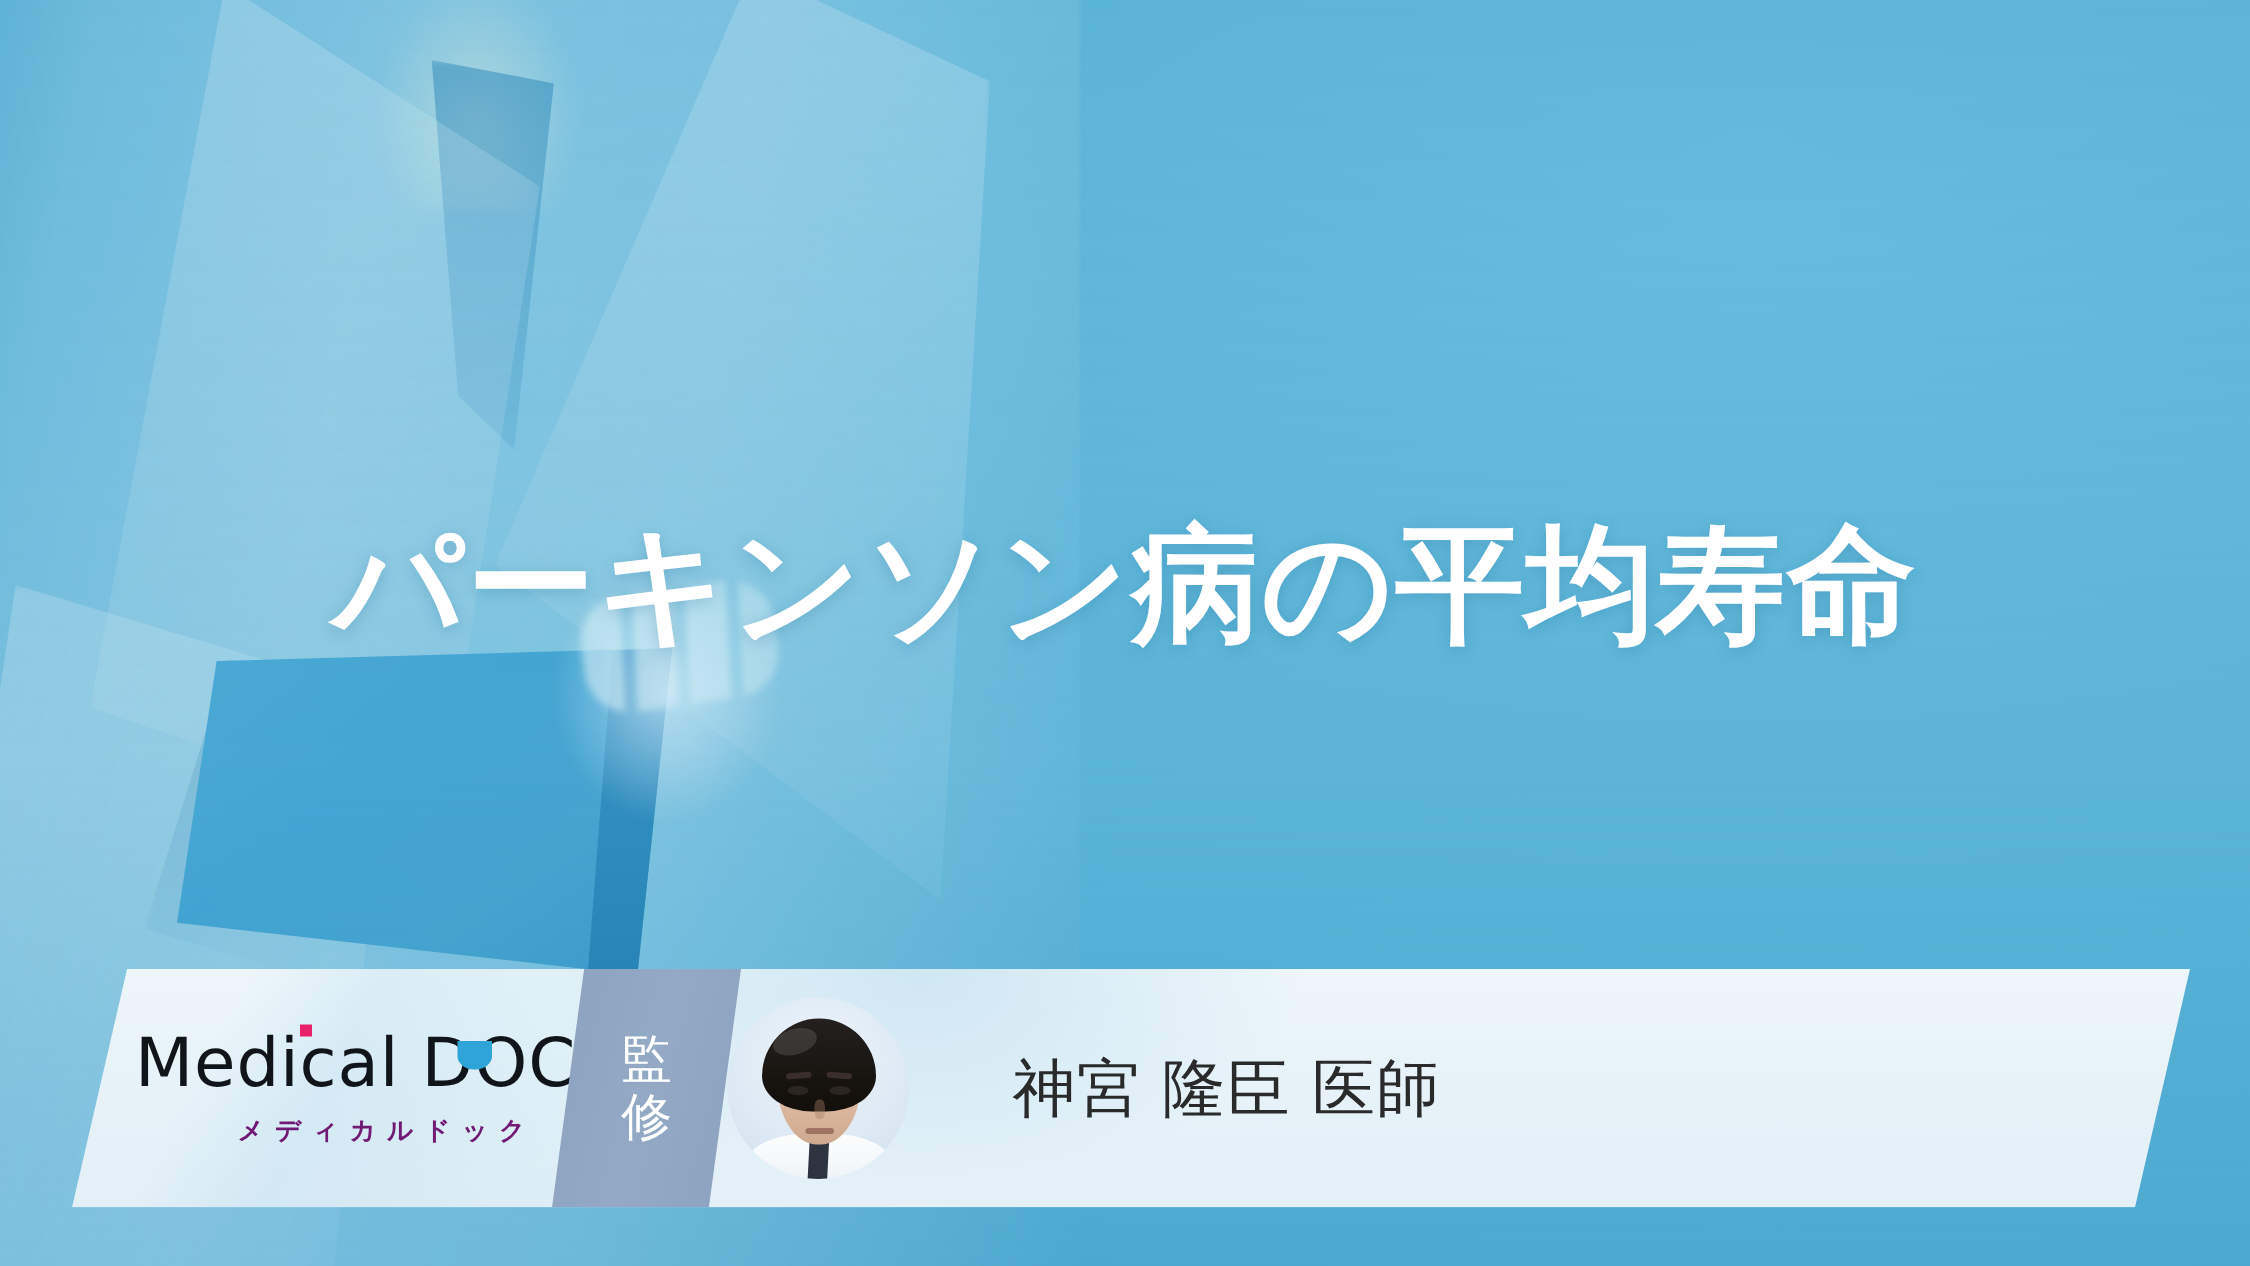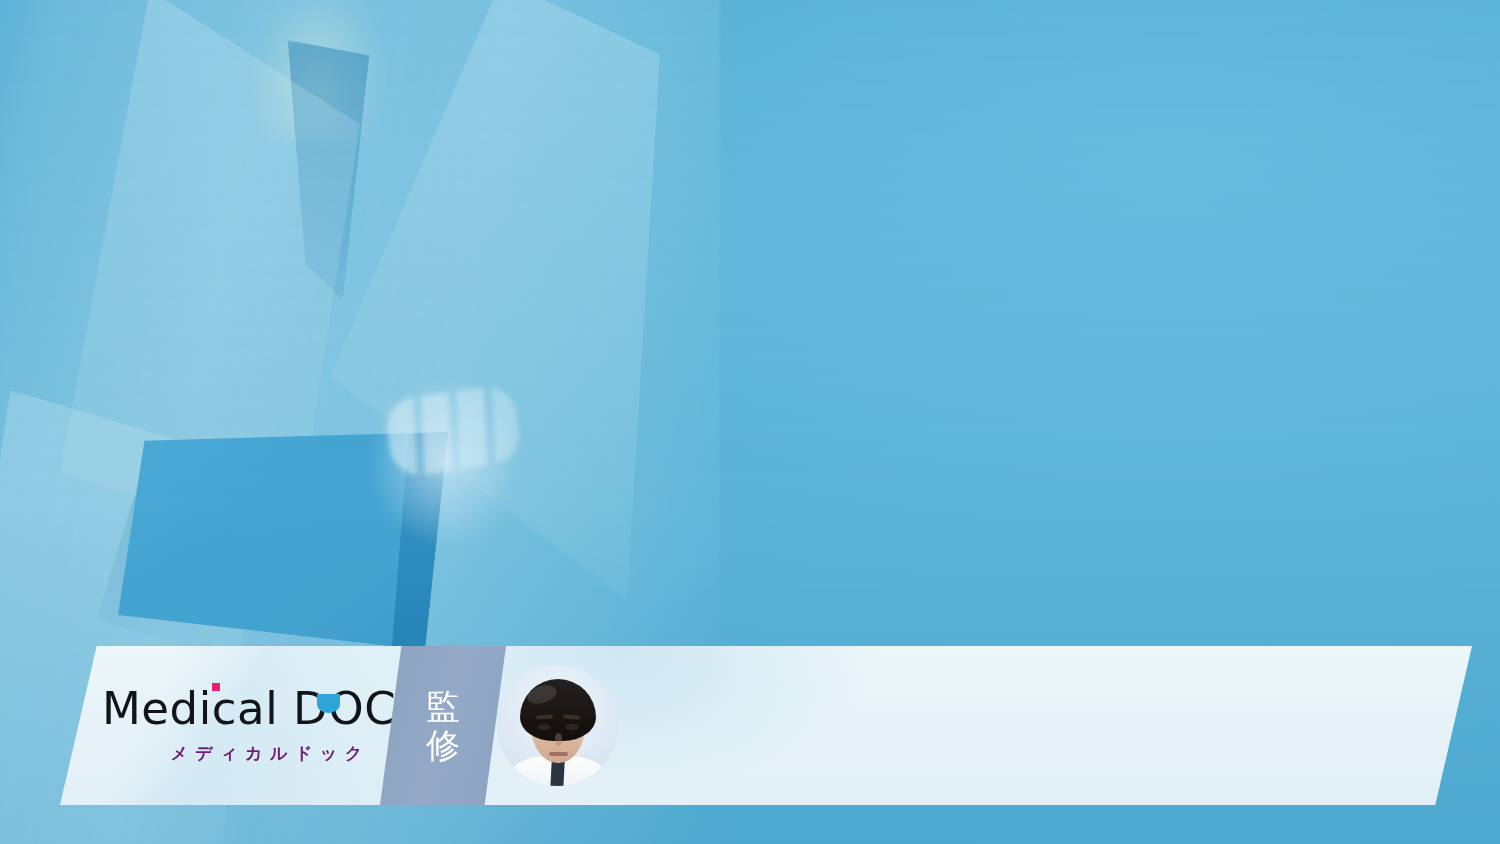--- a/index.html
+++ b/index.html
@@ -190,21 +190,21 @@
     line-height: 1.05;
     letter-spacing: 0.012em;
     color: #ffffff;
     white-space: nowrap;
     text-shadow: 0 2px 10px rgba(40,110,150,0.28);
   }
 
   
   .banner {
     position: absolute;
-    left: 60px;
+    left: 48px;
     top: 646px;
     width: 1412px;
     height: 159px;
   }
   .banner-plate {
     position: absolute;
     inset: 0;
     background: linear-gradient(180deg, #edf6fa 0%, #e6f2f8 55%, #e3f0f7 100%);
     clip-path: polygon(2.6% 0%, 100% 0%, 97.4% 100%, 0% 100%);
     box-shadow: 0 6px 18px rgba(40,110,150,0.12);
@@ -429,20 +429,23 @@
     <div class="bg-lapel-r"></div>
     <div class="bg-sleeve"></div>
     <div class="bg-folder-shadow"></div>
     <div class="bg-folder"></div>
     <div class="bg-folder-edge"></div>
     <div class="bg-hand"></div>
     <div class="bg-fingers"></div>
     <div class="bg-tint"></div>
   </div>
 
+  <div class="title-wrap">
+    <h1 class="title">パーキンソン病の平均寿命</h1>
+  </div>
 
   <div class="banner">
     <div class="banner-plate"></div>
     <div class="banner-bleed"></div>
 
     <div class="logo">
       <div class="logo-word">Medical DOC</div>
       <span class="logo-dot"></span>
       <span class="logo-o"></span>
       <div class="logo-kana">メディカルドック</div>
@@ -460,15 +463,16 @@
       <span class="av-face"></span>
       <span class="av-hair"></span>
       <span class="av-brow-l"></span>
       <span class="av-brow-r"></span>
       <span class="av-eye-l"></span>
       <span class="av-eye-r"></span>
       <span class="av-nose"></span>
       <span class="av-mouth"></span>
     </div>
 
+    <div class="doctor-name">神宮 隆臣 医師</div>
   </div>
 
 </div>
 
 </body></html>

